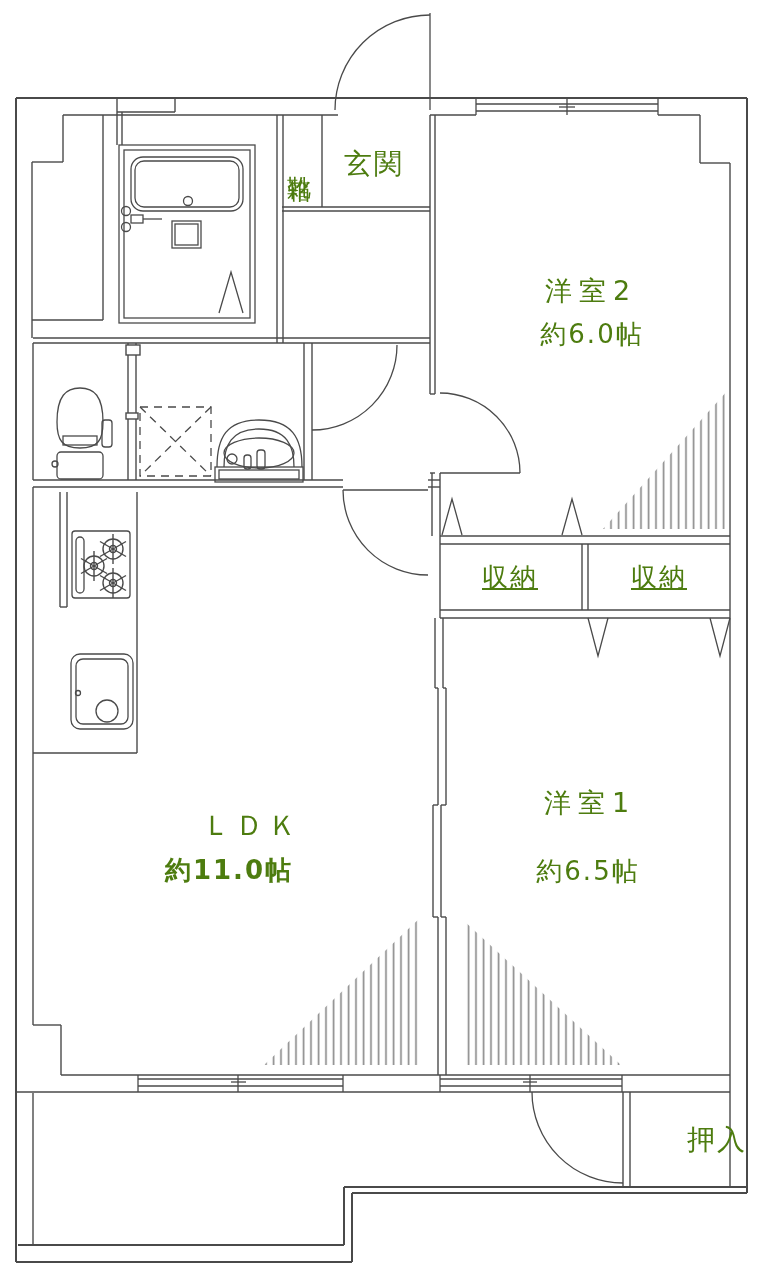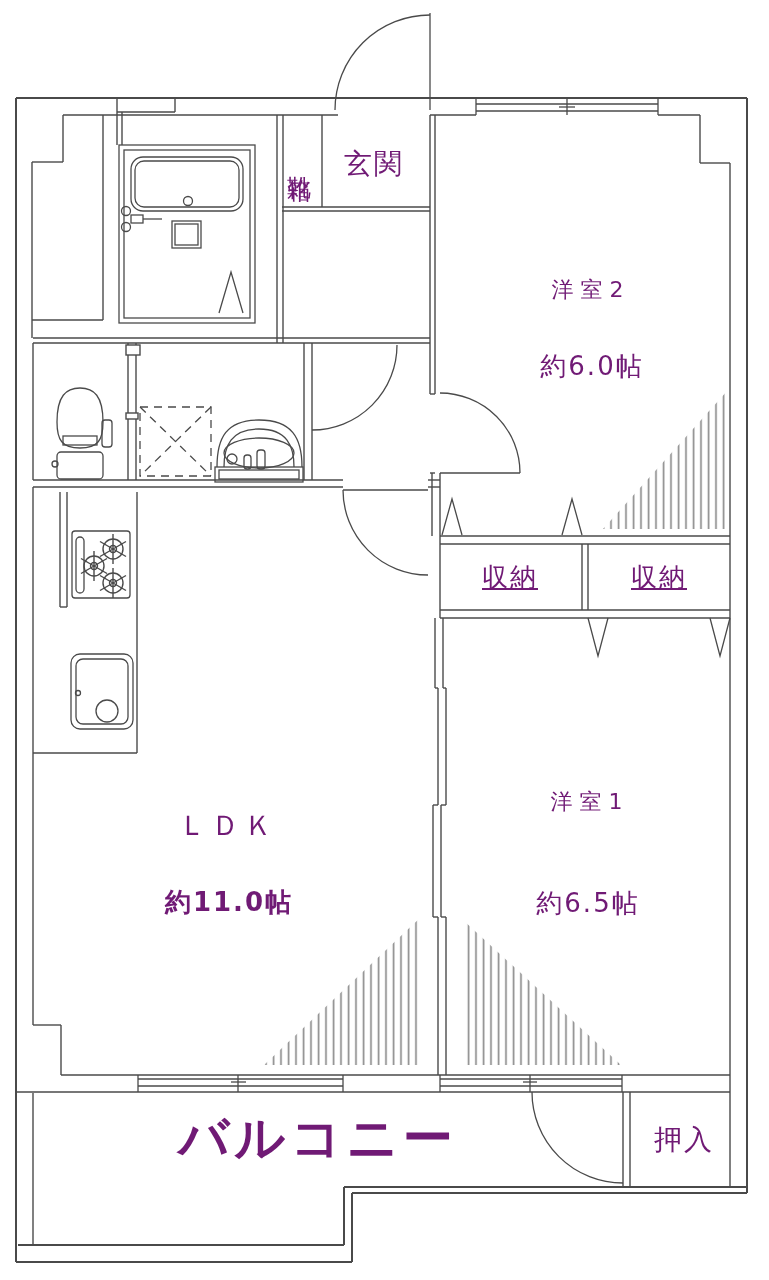--- a/index.html
+++ b/index.html
@@ -1,28 +1,28 @@
 <!DOCTYPE html>
 <html><head>
 <meta charset="utf-8">
 <style>
   html,body{margin:0;padding:0;background:#ffffff;}
   #plan{position:relative;width:769px;height:1280px;background:#ffffff;overflow:hidden;
         font-family:"DejaVu Sans","Liberation Sans",sans-serif;}
   #plan svg{position:absolute;left:0;top:0;}
-  .lbl{position:absolute;transform:translate(-50%,-50%);color:#701a75;white-space:nowrap;
+  .lbl{position:absolute;transform:translate(-50%,-50%);color:#4d7c0f;white-space:nowrap;
        line-height:1;user-select:none;}
-  .room-name{font-size:22px;letter-spacing:7px;}
-  .room-size{font-size:26px;letter-spacing:2px;margin-top:32px;}
+  .room-name{font-size:27px;letter-spacing:7px;}
+  .room-size{font-size:26px;letter-spacing:2px;}
   .lbl-genkan{font-size:28px;letter-spacing:2px;}
   .lbl-kutsubako{font-size:24px;writing-mode:vertical-rl;text-orientation:upright;letter-spacing:4px;}
   .lbl-storage{font-size:26px;letter-spacing:2px;text-decoration:underline;}
-  .lbl-ldk{font-size:28px;letter-spacing:5px;}
+  .lbl-ldk{font-size:28px;letter-spacing:5px;margin-left:24px;}
   .lbl-balcony{font-size:50px;font-weight:600;letter-spacing:5px;}
-  .lbl-oshiire{font-size:28px;letter-spacing:2px;}
+  .lbl-oshiire{font-size:28px;letter-spacing:2px;margin-left:33px;}
 </style>
 </head>
 <body>
 
 <div id="plan">
 
 <svg width="769" height="1280" viewBox="0 0 769 1280">
   <defs>
     <pattern id="hatch" width="7.5" height="8" patternUnits="userSpaceOnUse">
       <line x1="3.5" y1="0" x2="3.5" y2="8" stroke="#8c8c8c" stroke-width="1.7"></line>
@@ -271,15 +271,14 @@
   <div class="lbl lbl-genkan" style="left:374px;top:164px;">玄関</div>
   <div class="lbl lbl-kutsubako" style="left:299px;top:161px;">靴箱</div>
   <div class="lbl room-name" style="left:591px;top:290px;">洋室2</div>
   <div class="lbl room-size" style="left:592px;top:334px;">約6.0帖</div>
   <div class="lbl lbl-storage" style="left:510px;top:577px;">収納</div>
   <div class="lbl lbl-storage" style="left:659px;top:577px;">収納</div>
   <div class="lbl lbl-ldk" style="left:228px;top:826px;">ＬＤＫ</div>
   <div class="lbl room-size" style="left:229px;top:870px;font-weight:bold;">約11.0帖</div>
   <div class="lbl room-name" style="left:590px;top:802px;">洋室1</div>
   <div class="lbl room-size" style="left:588px;top:871px;">約6.5帖</div>
-  <div class="lbl lbl-balcony" style="left:318px;top:1138px;">バルコニー</div>
   <div class="lbl lbl-oshiire" style="left:684px;top:1140px;">押入</div>
 </div>
 
 </body></html>

